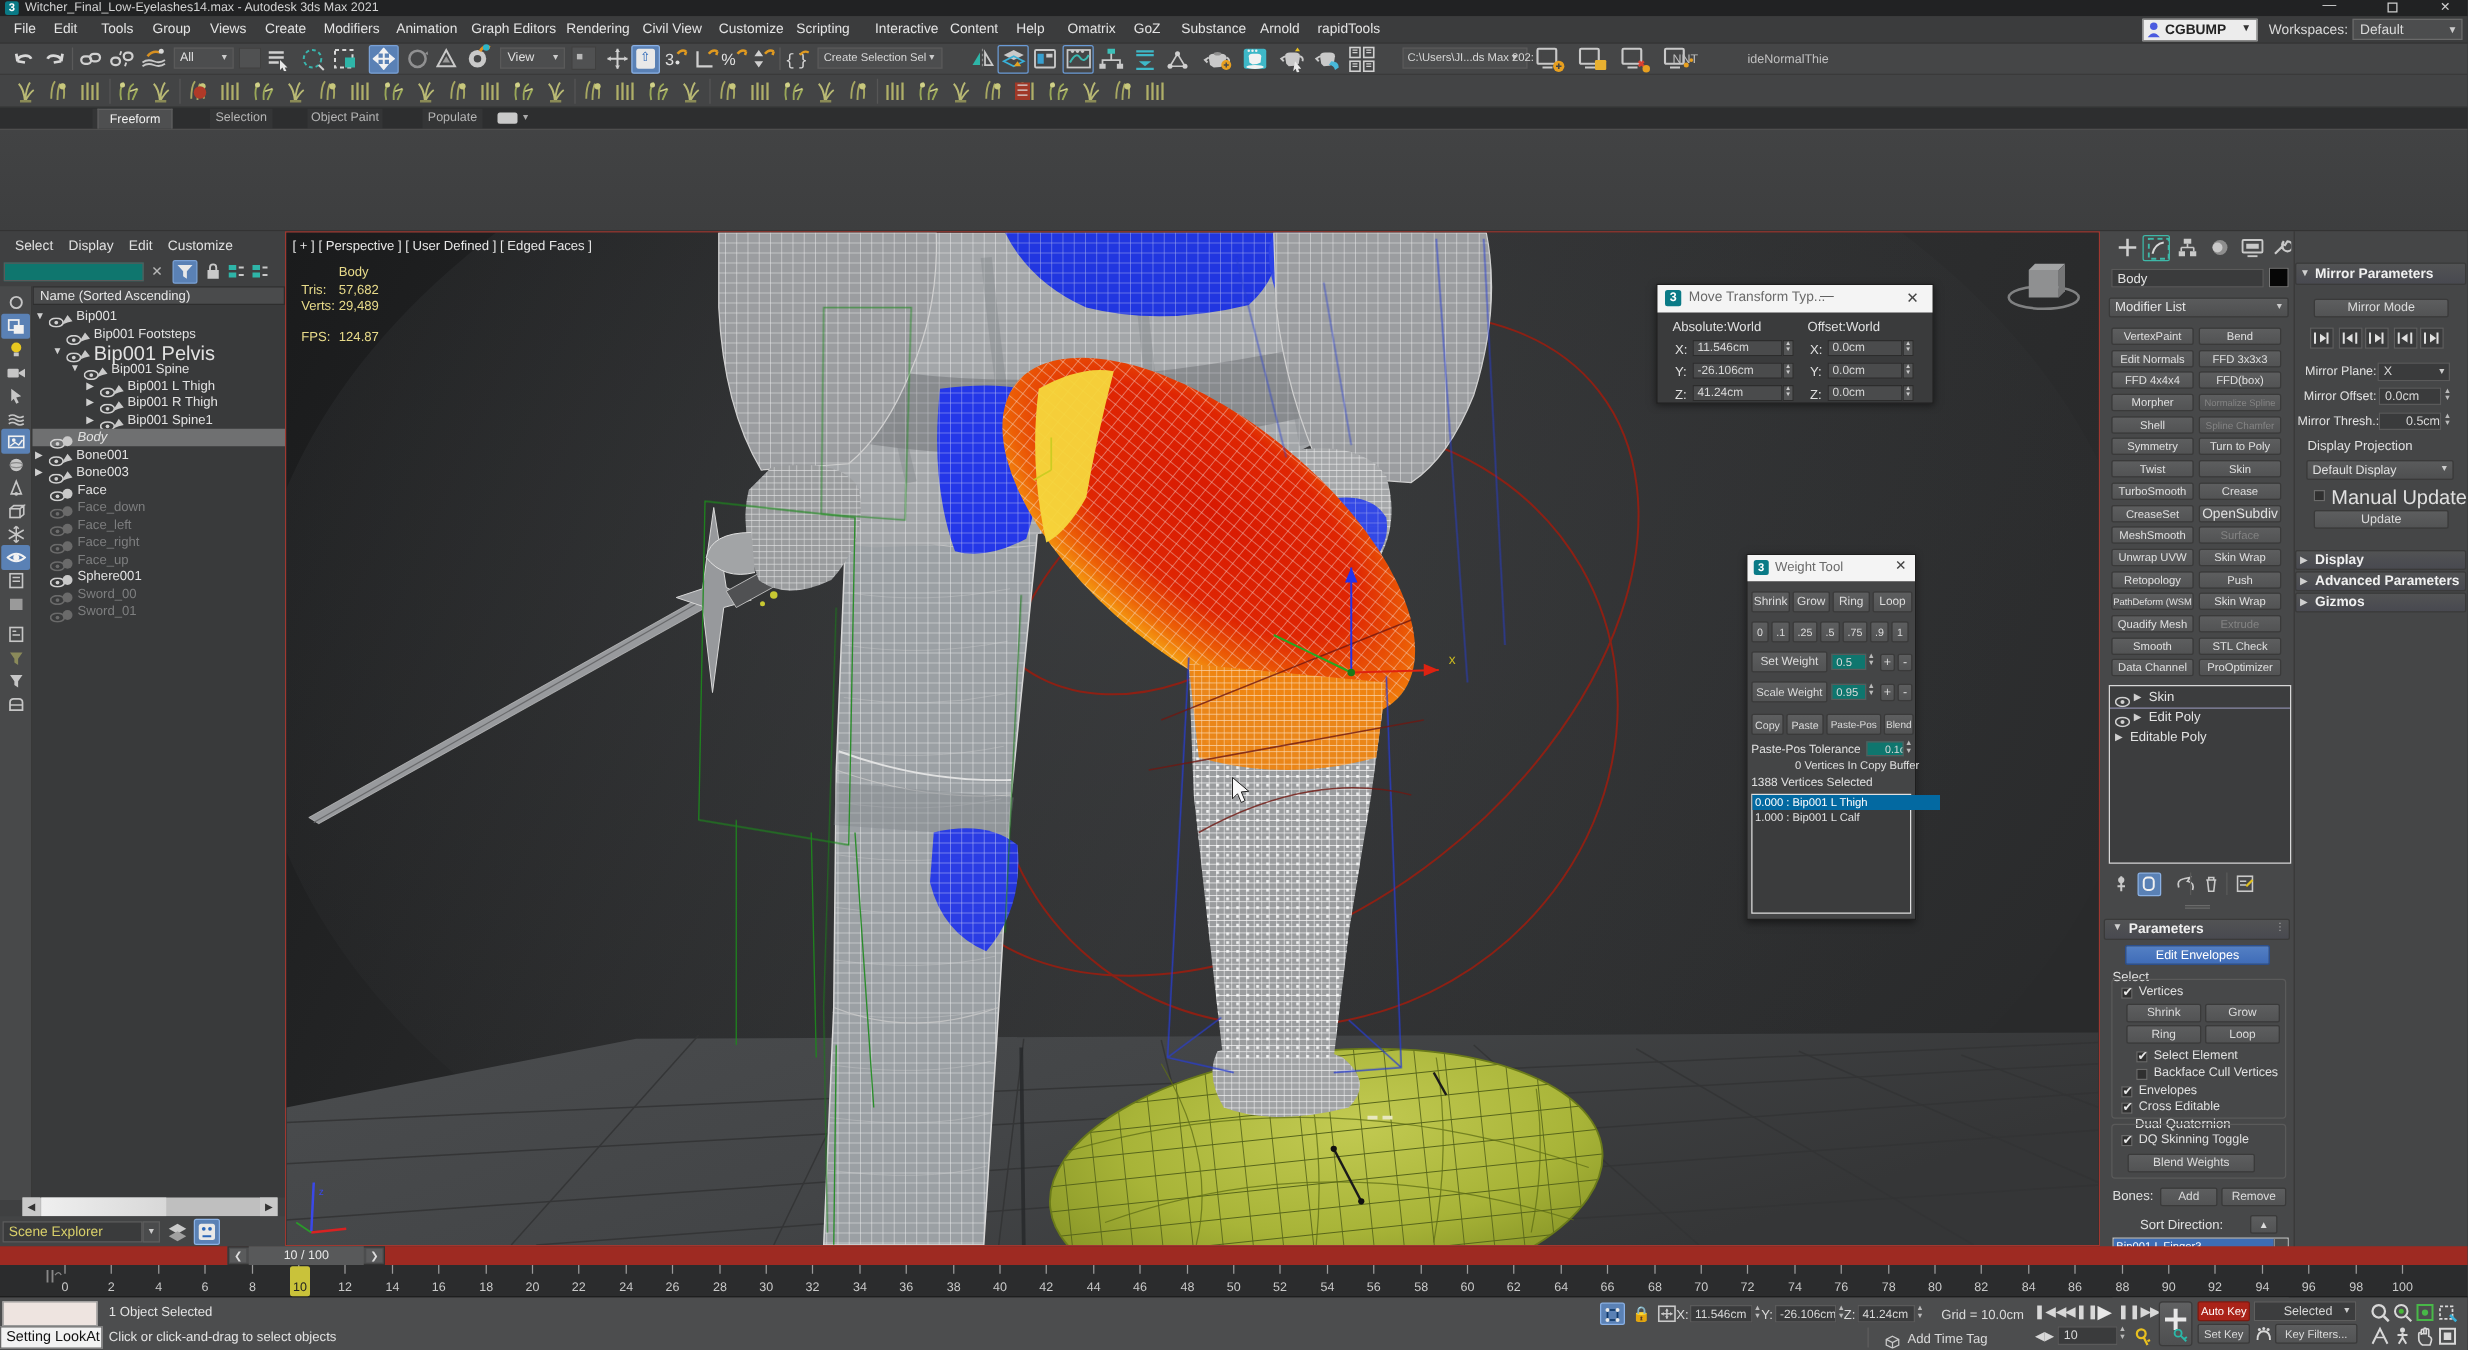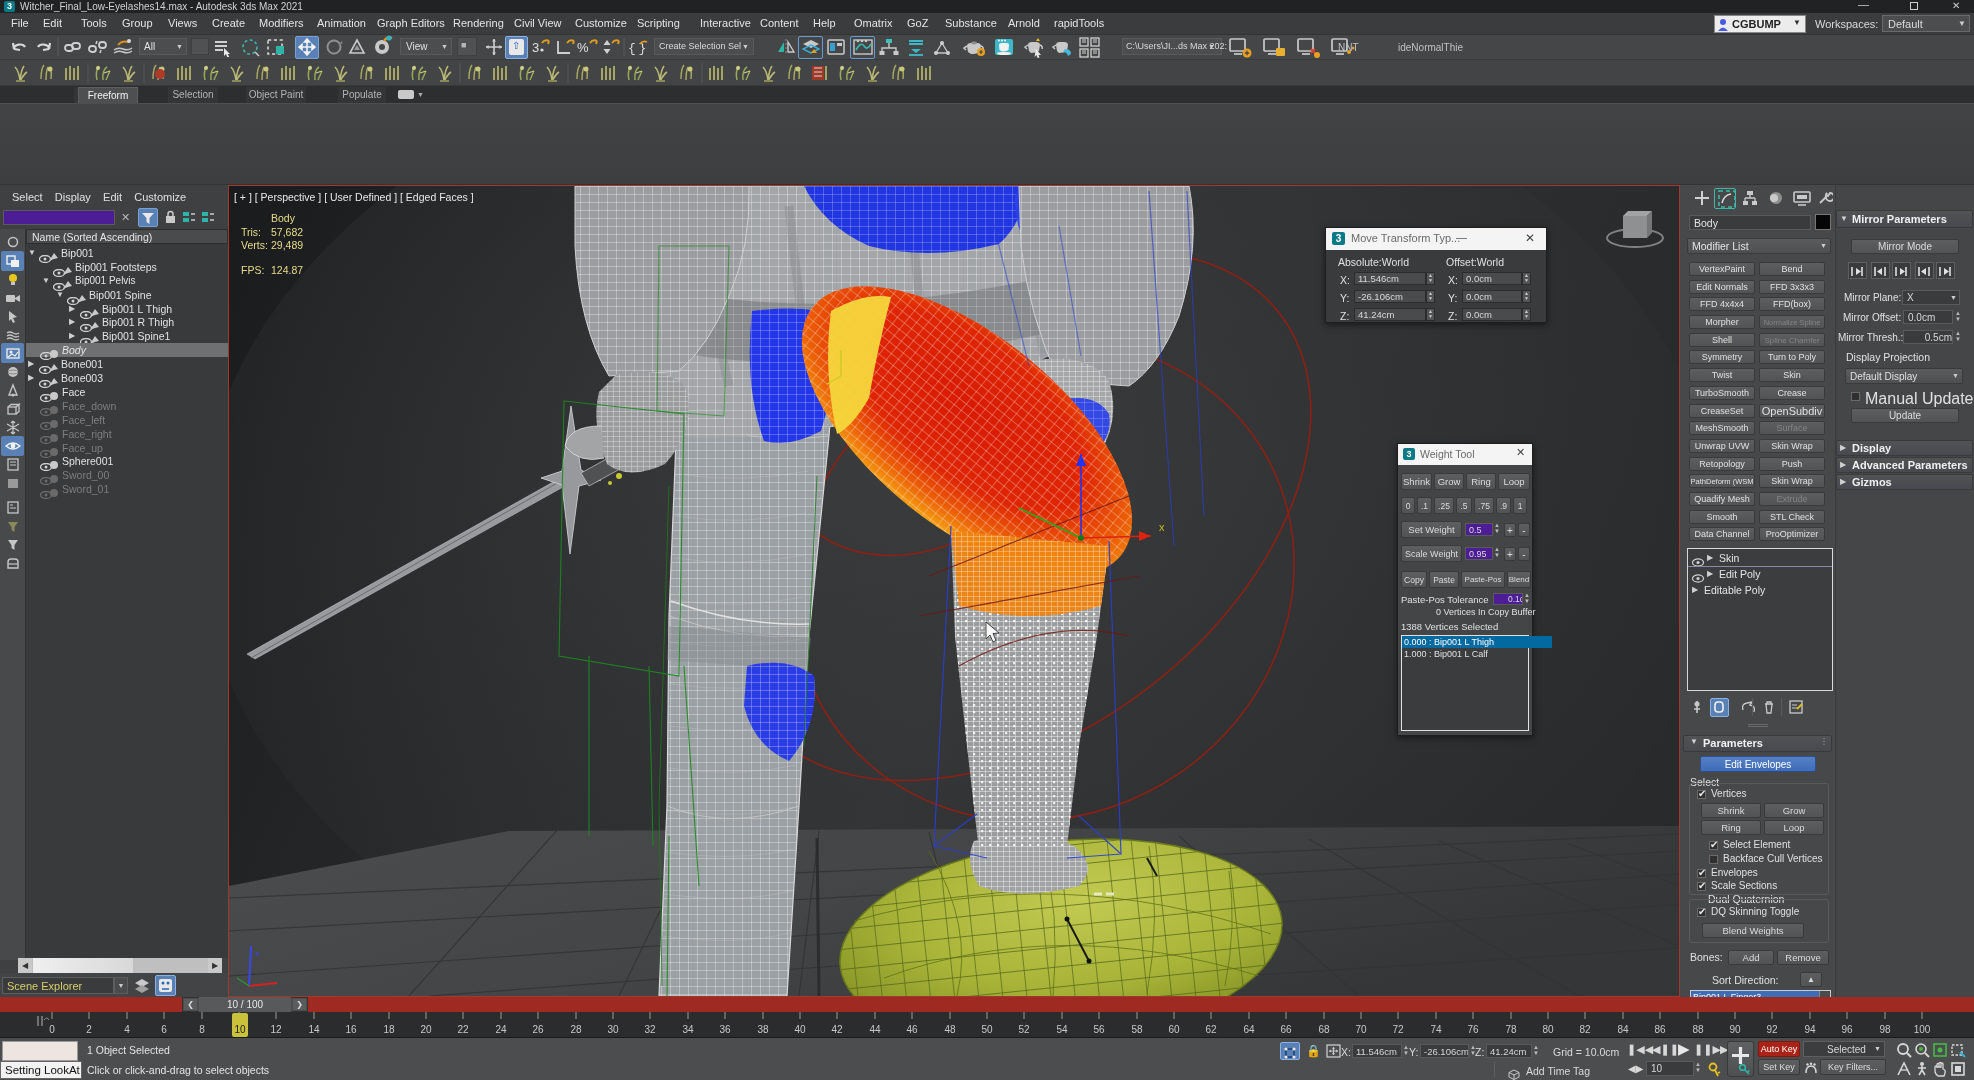--- a/index.html
+++ b/index.html
@@ -1,20 +1,20 @@
 <!DOCTYPE html>
 <html><head><meta charset="utf-8"><style>
 *{margin:0;padding:0;box-sizing:border-box;}
 html,body{width:1974px;height:1080px;overflow:hidden;background:#3c3d3e;
  font-family:"Liberation Sans",sans-serif;-webkit-font-smoothing:antialiased;}
 .abs{position:absolute;}
 .txt{position:absolute;white-space:nowrap;}
 .btn{position:absolute;background:linear-gradient(#5d5e5f,#525354);border:1px solid #3a3a3a;
  border-radius:2px;color:#dcdcdc;text-align:center;overflow:hidden;}
-.fld{position:absolute;background:#4c1d95;border:1px solid #5a5a5a;color:#c9c9c9;overflow:hidden;display:flex;align-items:center;}
+.fld{position:absolute;background:#0f766e;border:1px solid #5a5a5a;color:#c9c9c9;overflow:hidden;display:flex;align-items:center;}
 .chk{position:absolute;width:9px;height:9px;background:#303030;border:1px solid #6a6a6a;}
 .ck:after{content:"\2714";position:absolute;left:0px;top:-3px;font-size:10px;color:#e8e8e8;}
 </style></head><body>
 <div class="abs" style="left:0;top:0;width:1974px;height:13px;background:#212223;"></div>
 <div class="abs" style="left:4px;top:1px;width:11px;height:11px;background:#0a7a86;border-radius:2px;color:#fff;font-size:9px;font-weight:bold;text-align:center;line-height:11px;">3</div>
 <div class="txt" style="left:20px;top:1px;font-size:10px;color:#d2d2d2;">Witcher_Final_Low-Eyelashes14.max - Autodesk 3ds Max 2021</div>
 <div class="txt" style="left:1858px;top:-2px;font-size:11px;color:#cfcfcf;">—</div>
 <div class="abs" style="left:1910px;top:2px;width:8px;height:8px;border:1px solid #cfcfcf;"></div>
 <div class="txt" style="left:1952px;top:0px;font-size:10px;color:#cfcfcf;">✕</div>
 <div class="abs" style="left:0;top:13px;width:1974px;height:22px;background:#3b3c3d;border-bottom:1px solid #333;"></div>
@@ -444,21 +444,21 @@
     </svg></div>
 <div class="txt" style="left:75px;top:261px;font-size:10.5px;color:#e2e2e2;">Bip001 Footsteps</div>
 <div class="txt" style="left:42px;top:276px;font-size:8px;color:#cfcfcf;">▼</div>
 <div class="abs" style="left:53px;top:277px;width:13px;height:8px;"><svg width="13" height="8">
       <ellipse cx="6" cy="4" rx="5.5" ry="3.5" fill="none" stroke="#d0d0d0" stroke-width="1.3"></ellipse>
       <circle cx="6" cy="4" r="1.5" fill="#d0d0d0"></circle>
     </svg></div>
 <div class="abs" style="left:62px;top:276px;width:10px;height:10px;"><svg width="11" height="10">
       <path d="M1 9 L6 1 L10 6 L6 7Z" fill="#c9c9c9"></path>
     </svg></div>
-<div class="txt" style="left:75px;top:275px;font-size:10px;color:#e2e2e2;">Bip001 Pelvis</div>
+<div class="txt" style="left:75px;top:275px;font-size:16px;color:#e2e2e2;">Bip001 Pelvis</div>
 <div class="txt" style="left:56px;top:290px;font-size:8px;color:#cfcfcf;">▼</div>
 <div class="abs" style="left:67px;top:291px;width:13px;height:8px;"><svg width="13" height="8">
       <ellipse cx="6" cy="4" rx="5.5" ry="3.5" fill="none" stroke="#d0d0d0" stroke-width="1.3"></ellipse>
       <circle cx="6" cy="4" r="1.5" fill="#d0d0d0"></circle>
     </svg></div>
 <div class="abs" style="left:76px;top:290px;width:10px;height:10px;"><svg width="11" height="10">
       <path d="M1 9 L6 1 L10 6 L6 7Z" fill="#c9c9c9"></path>
     </svg></div>
 <div class="txt" style="left:89px;top:289px;font-size:10.5px;color:#e2e2e2;">Bip001 Spine</div>
 <div class="txt" style="left:69px;top:304px;font-size:8px;color:#cfcfcf;">▶</div>
@@ -1032,21 +1032,21 @@
 <div class="btn" style="left:1764px;top:803px;width:60px;height:15px;font-size:9.5px;line-height:14px;">Grow</div>
 <div class="btn" style="left:1701px;top:820px;width:60px;height:15px;font-size:9.5px;line-height:14px;">Ring</div>
 <div class="btn" style="left:1764px;top:820px;width:60px;height:15px;font-size:9.5px;line-height:14px;">Loop</div>
 <div class="chk ck" style="left:1709px;top:841px;"></div>
 <div class="txt" style="left:1723px;top:839px;font-size:10px;color:#e0e0e0;">Select Element</div>
 <div class="chk " style="left:1709px;top:855px;"></div>
 <div class="txt" style="left:1723px;top:853px;font-size:10px;color:#e0e0e0;">Backface Cull Vertices</div>
 <div class="chk ck" style="left:1697px;top:869px;"></div>
 <div class="txt" style="left:1711px;top:867px;font-size:10px;color:#e0e0e0;">Envelopes</div>
 <div class="chk ck" style="left:1697px;top:882px;"></div>
-<div class="txt" style="left:1711px;top:880px;font-size:10px;color:#e0e0e0;">Scale Sections</div>
+<div class="txt" style="left:1711px;top:880px;font-size:10px;color:#e0e0e0;">Cross Editable</div>
 <div class="txt" style="left:1708px;top:893px;font-size:10.5px;color:#e0e0e0;">Dual Quaternion</div>
 <div class="abs" style="left:1689px;top:899px;width:140px;height:44px;border:1px solid #5a5a5a;border-radius:3px;"></div>
 <div class="chk ck" style="left:1697px;top:908px;"></div>
 <div class="txt" style="left:1711px;top:906px;font-size:10px;color:#e0e0e0;">DQ Skinning Toggle</div>
 <div class="btn" style="left:1702px;top:923px;width:102px;height:15px;font-size:9.5px;line-height:14px;">Blend Weights</div>
 <div class="txt" style="left:1690px;top:951px;font-size:10.5px;color:#e0e0e0;">Bones:</div>
 <div class="btn" style="left:1728px;top:950px;width:46px;height:15px;font-size:9.5px;line-height:14px;">Add</div>
 <div class="btn" style="left:1777px;top:950px;width:52px;height:15px;font-size:9.5px;line-height:14px;">Remove</div>
 <div class="txt" style="left:1712px;top:974px;font-size:10.5px;color:#e0e0e0;">Sort Direction:</div>
 <div class="btn" style="left:1800px;top:972px;width:22px;height:15px;font-size:8px;line-height:14px;">▲</div>

